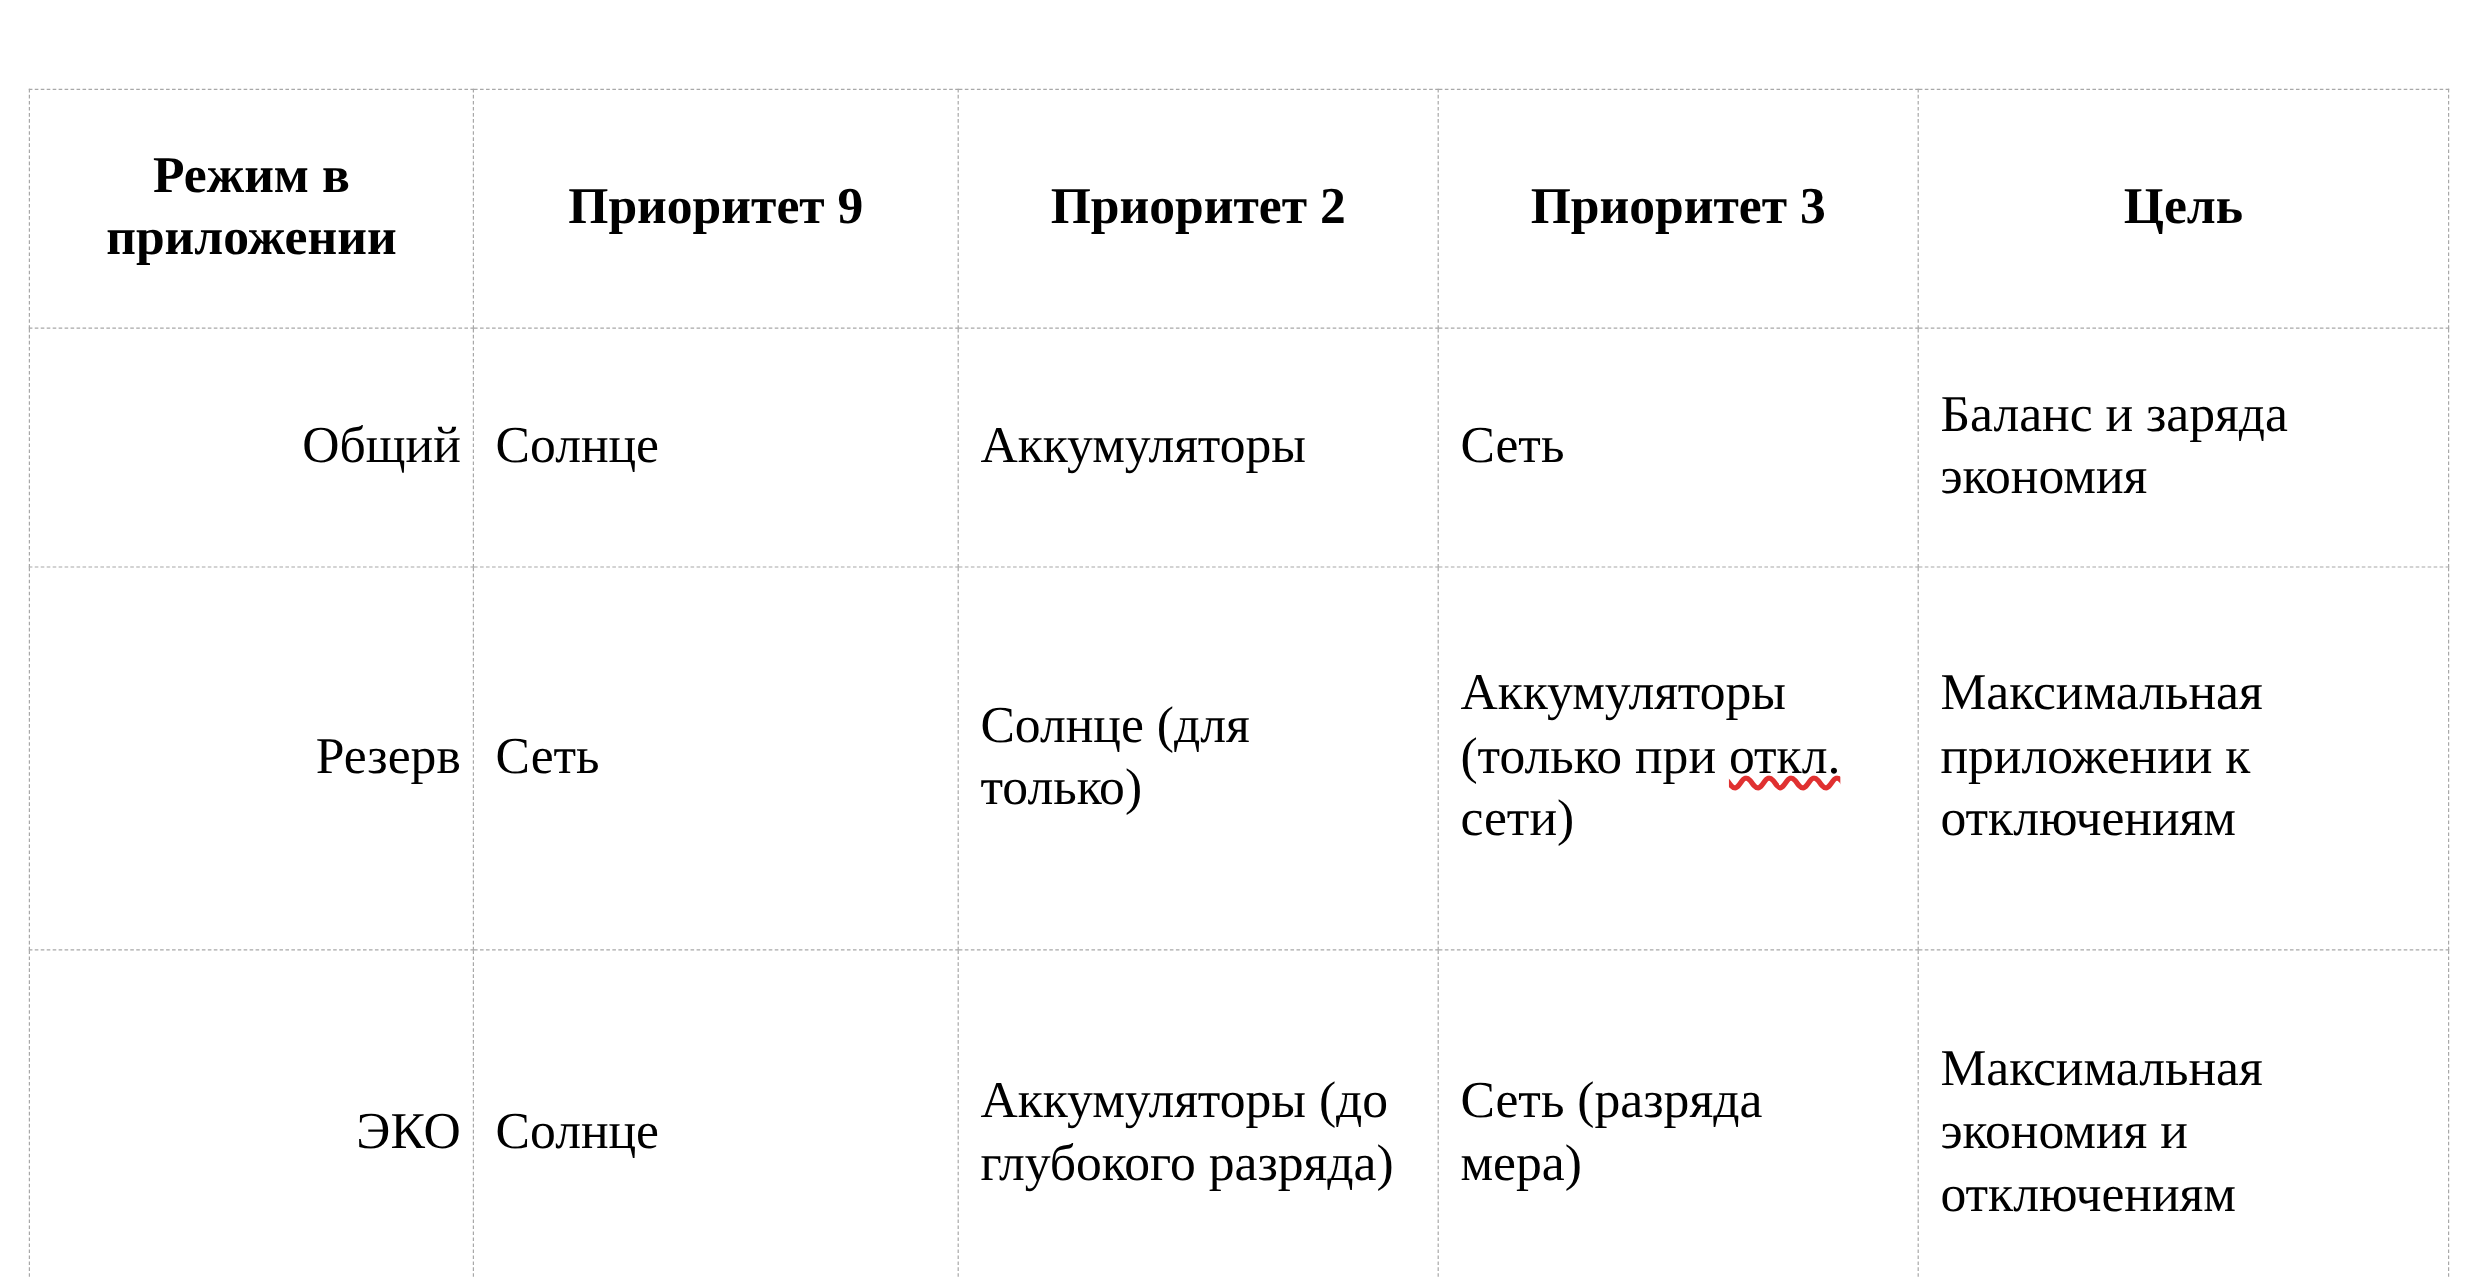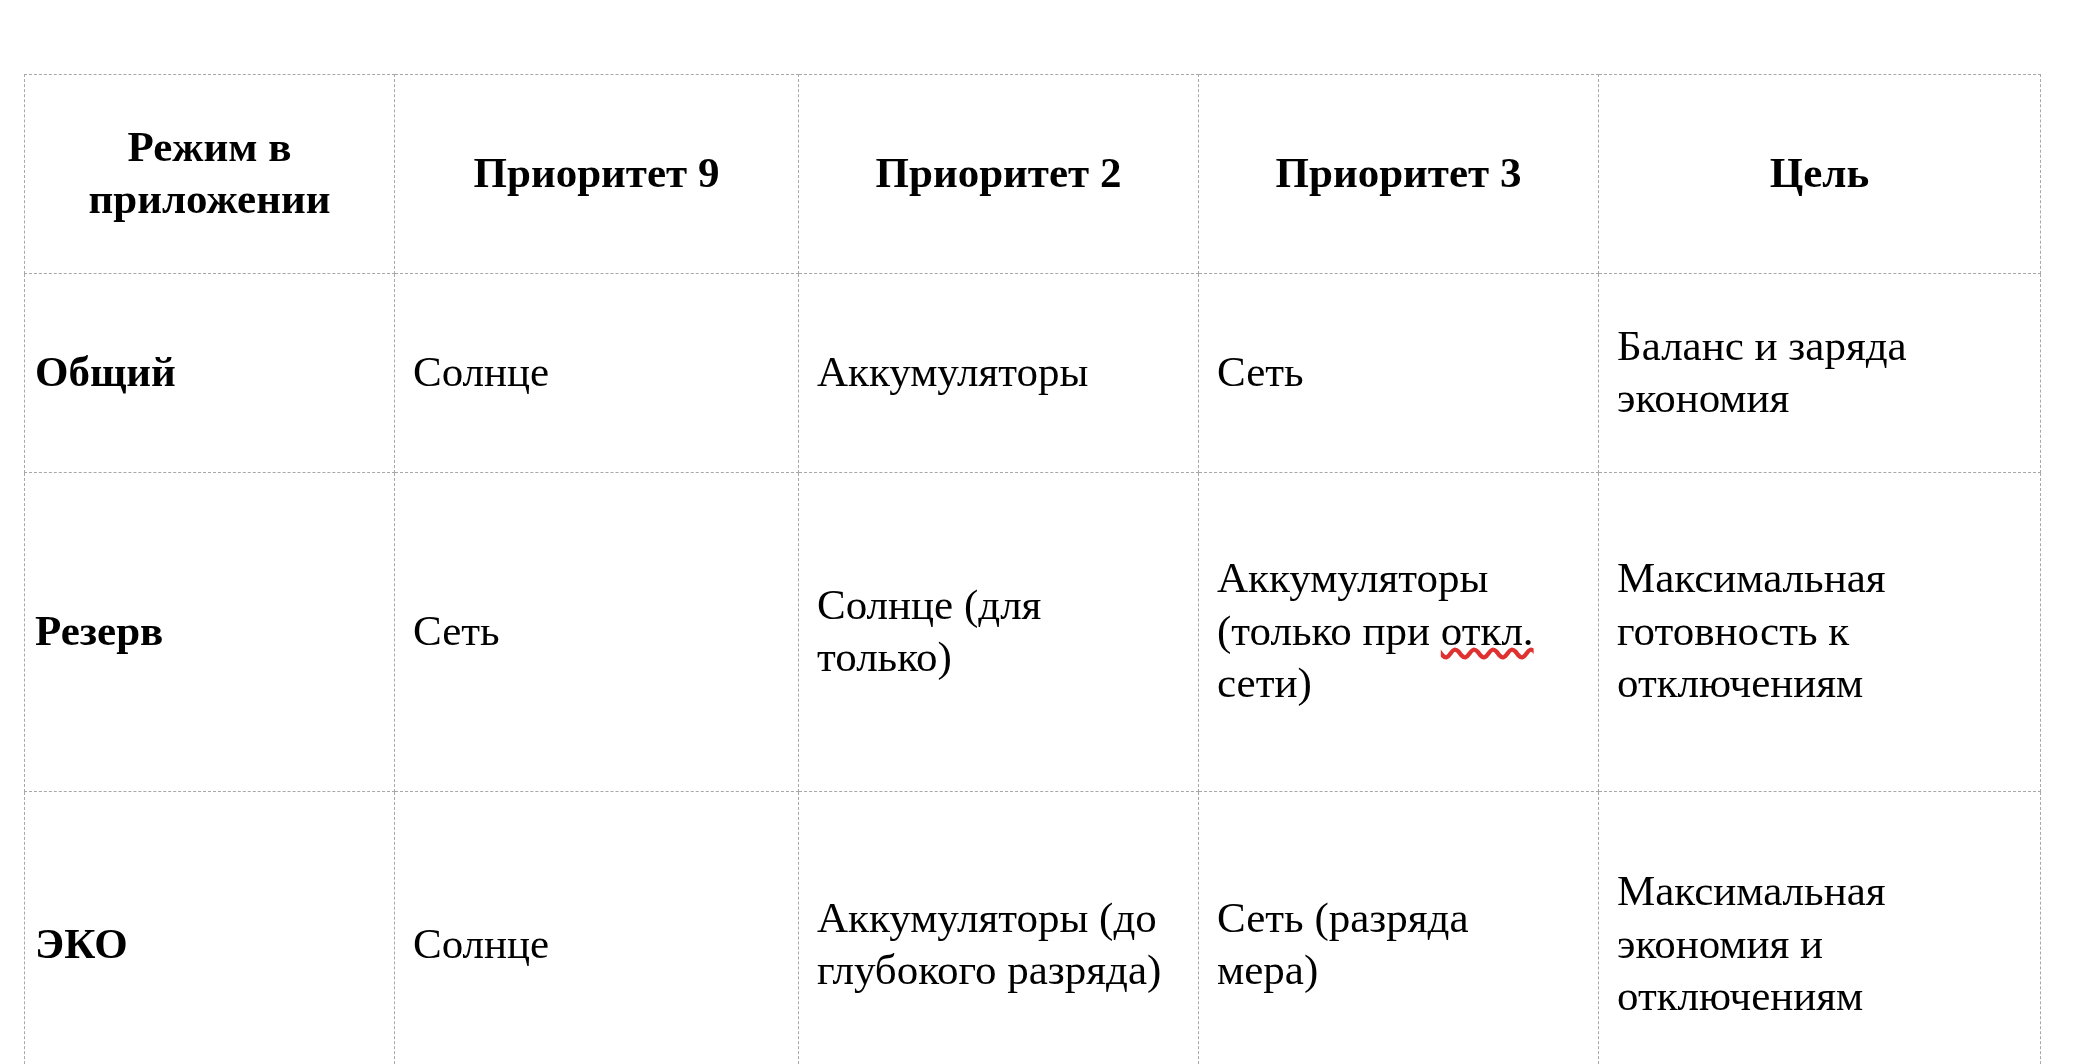--- a/index.html
+++ b/index.html
@@ -44,22 +44,22 @@
   }
   table.mode-table thead th {
     font-weight: bold;
     text-align: center;
     font-size: 43px;
     line-height: 1.20;
     padding-top: 18px;
     padding-bottom: 20px;
   }
   table.mode-table tbody td.mode-name {
-    font-weight: bold;
-    text-align: left;
+    font-weight: normal;
+    text-align: right;
     padding-left: 10px;
     padding-right: 10px;
   }
   table.mode-table tbody td {
     text-align: left;
   }
   tbody tr.row-general td { height: 168px; }
   tbody tr.row-reserve td { height: 288px; }
   tbody tr.row-eco td { height: 276px; }
 
@@ -100,21 +100,21 @@
         <td>Сеть</td>
         <td>Баланс и заряда экономия</td>
       </tr>
       <tr class="row-reserve">
         <td class="mode-name">Резерв</td>
         <td>Сеть</td>
         <td>Солнце (для только)</td>
         <td>
             <span class="cell-text"><span>Аккумуляторы (только при </span><span class="spell">откл.</span><span> сети)</span></span>
           </td>
-        <td>Максимальная готовность к отключениям</td>
+        <td>Максимальная приложении к отключениям</td>
       </tr>
       <tr class="row-eco">
         <td class="mode-name">ЭКО</td>
         <td>Солнце</td>
         <td>Аккумуляторы (до глубокого разряда)</td>
         <td>Сеть (разряда мера)</td>
         <td>Максимальная экономия и отключениям</td>
       </tr>
     </tbody>
   </table>

